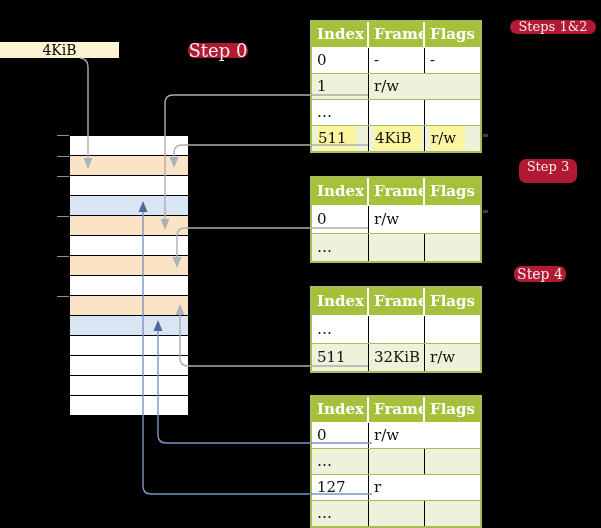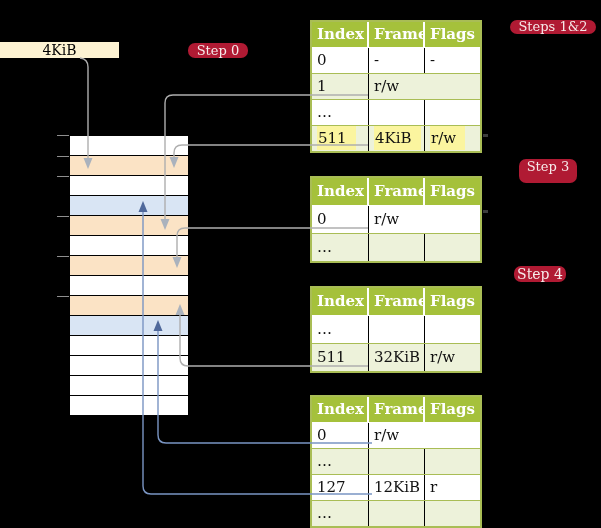--- a/index.html
+++ b/index.html
@@ -6,21 +6,21 @@
   body{width:601px;height:528px;background:#000;position:relative;overflow:hidden;
        font-family:"DejaVu Serif","Liberation Serif",serif;}
   .abs{position:absolute}
 
   
   .root-box{left:0;top:42px;width:119px;height:16px;background:#fdf3d2;color:#000;
             font-size:14px;line-height:16px;text-align:center}
 
   
   .badge{position:absolute;background:#b01a33;color:#f6eaea;text-align:center;border-radius:7px}
-  .badge.s0 {left:188px;top:43px;width:60px;height:15px;font-size:13px;line-height:15px}
+  .badge.s0 {left:188px;top:43px;width:60px;height:15px;font-size:18px;line-height:15px}
   .badge.s12{left:510px;top:20px;width:86px;height:14px;font-size:13px;line-height:14px}
   .badge.s3 {left:519px;top:159px;width:58px;height:24px;font-size:13px;line-height:15px}
   .badge.s4 {left:514px;top:266px;width:52px;height:16px;font-size:14px;line-height:16px}
 
   
   .mem{left:69px;top:135px;width:120px;background:#000;padding:1px;box-sizing:border-box}
   .mrow{height:19px;margin-bottom:1px;width:118px}
   .mrow:last-child{margin-bottom:0}
   .mrow.free{background:#ffffff}
   .mrow.table{background:#fbe3c5}
@@ -153,21 +153,20 @@
     <div class="cell ci">0</div>
     <div class="cell cg">r/w</div>
   </div>
   <div class="row green">
     <div class="cell ci">…</div>
     <div class="cell cf"></div>
     <div class="cell cg"></div>
   </div>
   <div class="row white">
     <div class="cell ci">127</div>
-    <div class="cell cf">12KiB</div>
     <div class="cell cg">r</div>
   </div>
   <div class="row green">
     <div class="cell ci">…</div>
     <div class="cell cf"></div>
     <div class="cell cg"></div>
   </div>
 </div>
 
 <svg class="overlay" width="601" height="528" viewBox="0 0 601 528">

